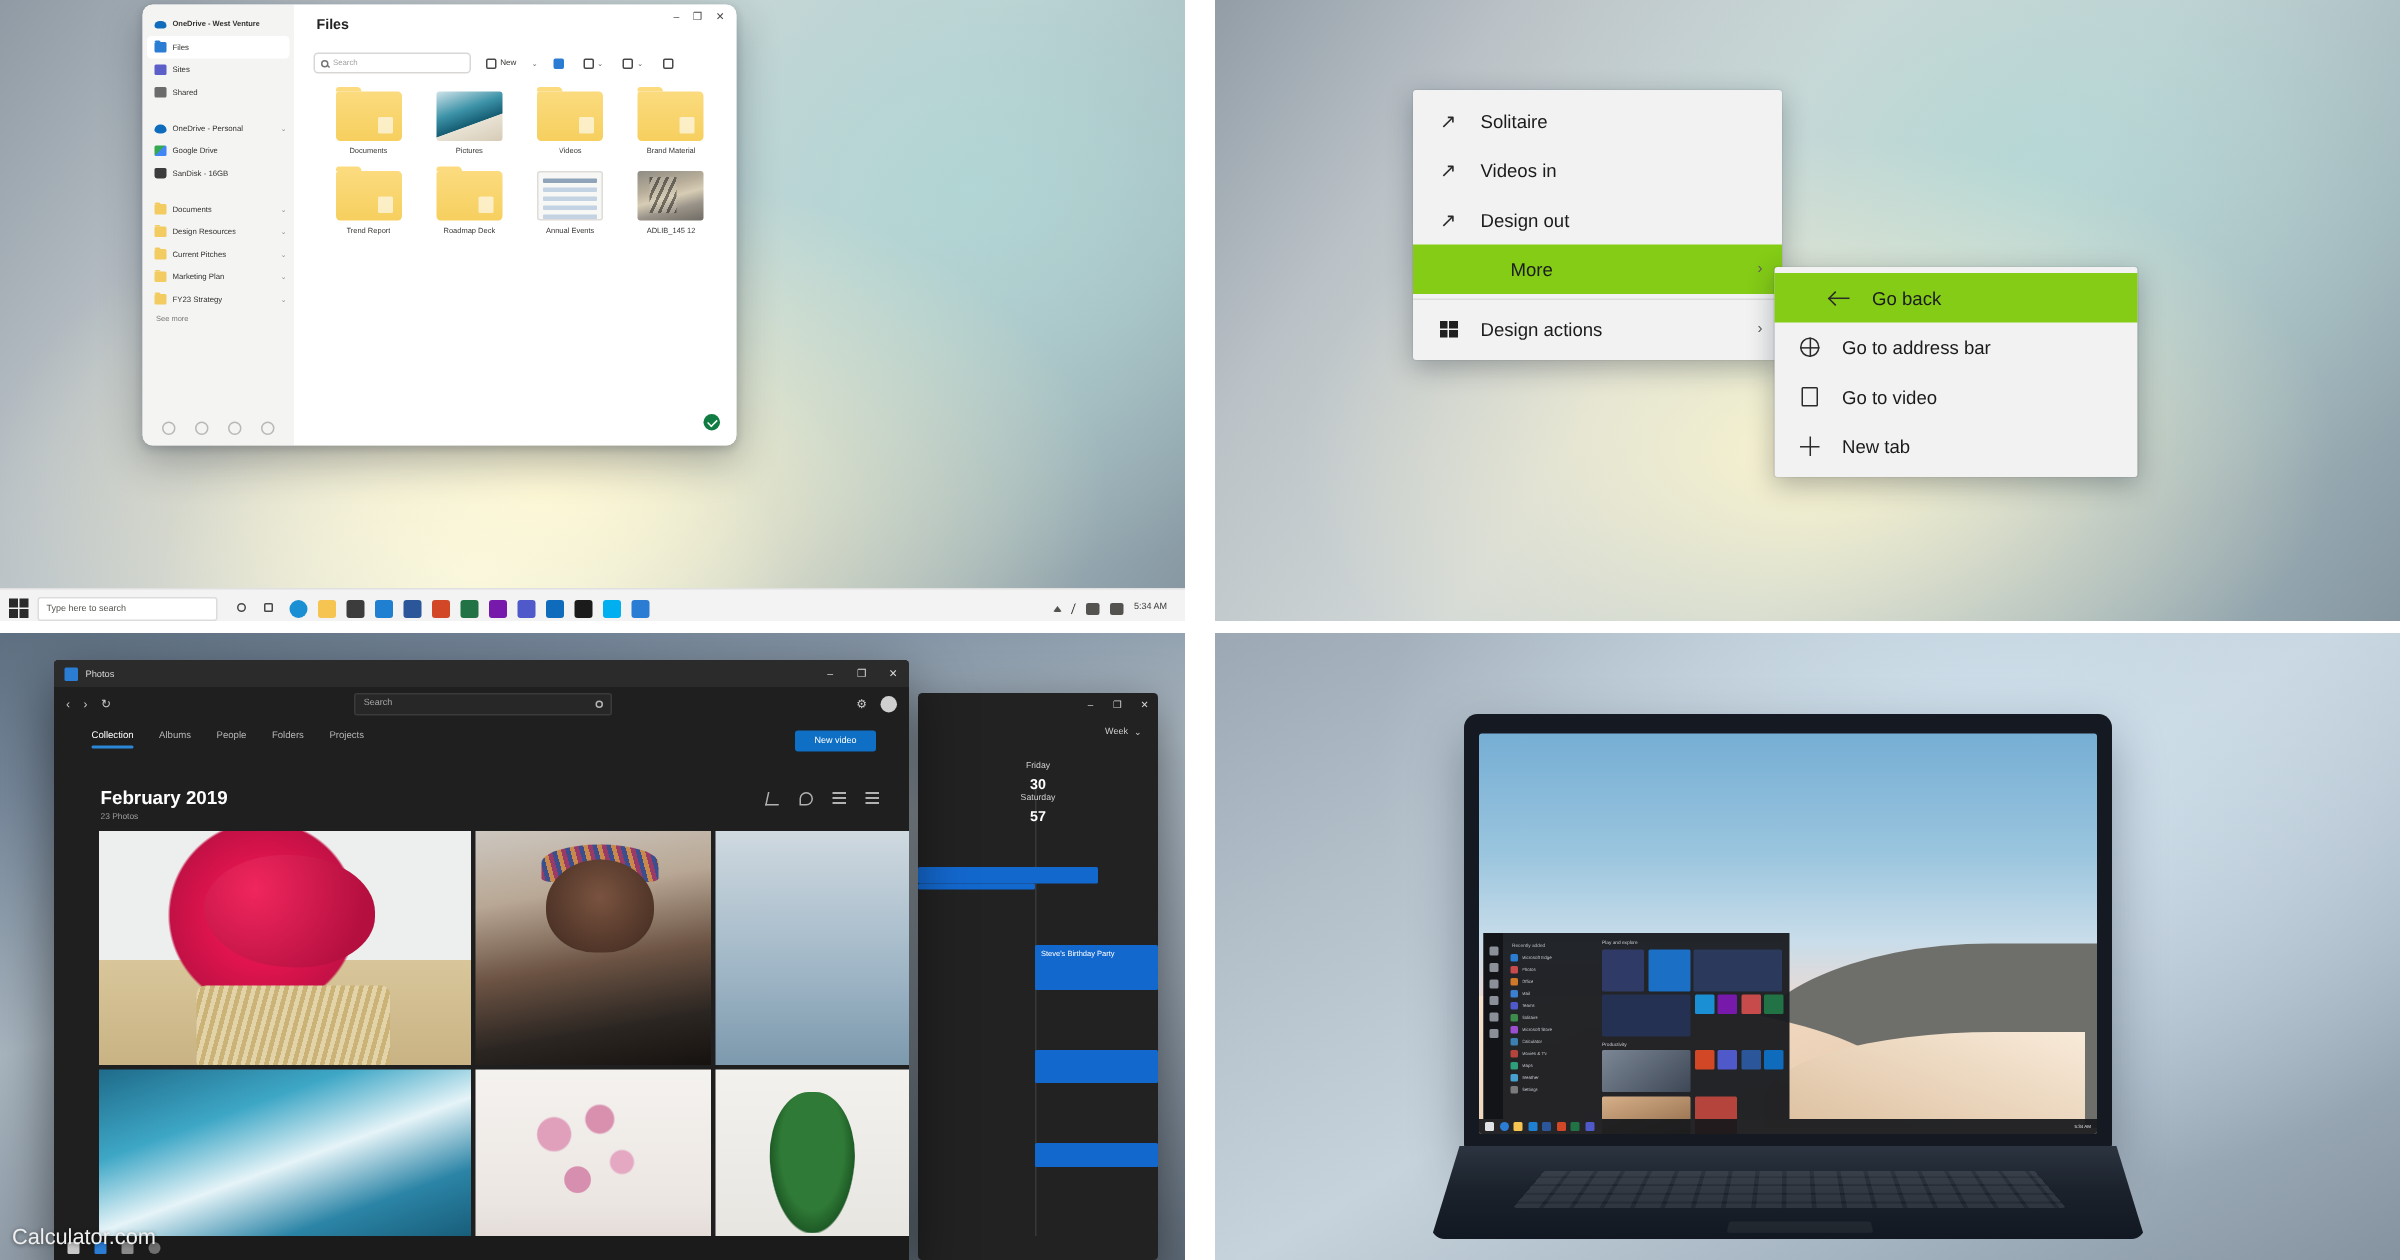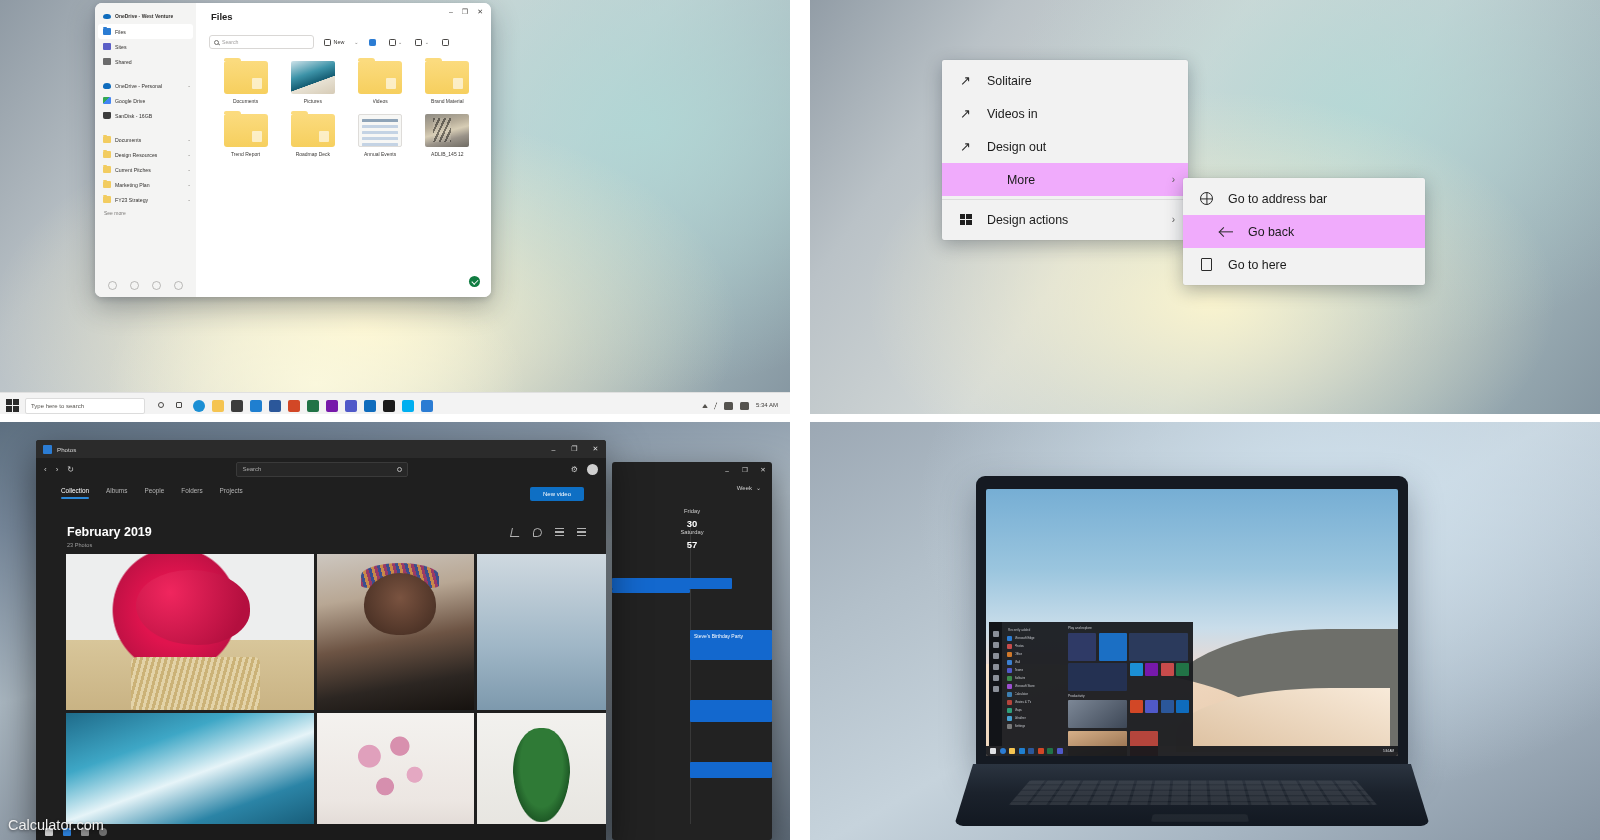--- a/index.html
+++ b/index.html
@@ -223,21 +223,21 @@
     border-radius: 2px;
     padding: 4px 0;
   }
   #ctx-main { left: 152px; top: 60px; width: 246px; }
   #ctx-sub  { left: 393px; top: 178px; width: 242px; }
   .ctx-item {
     height: 33px; display: flex; align-items: center;
     padding: 0 13px 0 16px; gap: 14px;
     font-size: 12.4px; color: #1b1b1b;
   }
-  .ctx-item.hl { background: #f0abfc; padding-left: 36px; }
+  .ctx-item.hl { background: #84cc16; padding-left: 36px; }
   .ctx-ic { width: 15px; flex: 0 0 15px; display: flex; align-items: center; justify-content: center; }
   .ctx-arrow { margin-left: auto; font-size: 10px; color: #5c5c5c; }
   .ctx-sep { height: 1px; background: #dcdcdc; margin: 3px 0; }
   .glyph { font-size: 13px; color: #2b2b2b; line-height: 1; }
   .winlogo {
     width: 12px; height: 11px; display: grid;
     grid-template-columns: 1fr 1fr; grid-template-rows: 1fr 1fr; gap: 1.4px;
   }
   .winlogo i { background: #1f1f1f; }
   .globe {
@@ -742,37 +742,43 @@
               <i></i>
               <i></i>
             </span>
         </span>
         <span>Design actions</span>
         <span class="ctx-arrow">›</span>
       </div>
     </div>
 
     <div class="ctx-menu" id="ctx-sub">
+      <div class="ctx-item hl">
+        <span class="ctx-ic">
+            <span class="arrow-left"></span>
+          </span>
+        <span>Go back</span>
+      </div>
       <div class="ctx-item">
         <span class="ctx-ic">
             <span class="globe"></span>
           </span>
         <span>Go to address bar</span>
       </div>
-      <div class="ctx-item hl">
-        <span class="ctx-ic">
-            <span class="arrow-left"></span>
-          </span>
-        <span>Go back</span>
-      </div>
       <div class="ctx-item">
         <span class="ctx-ic">
             <span class="doc-ic"></span>
           </span>
-        <span>Go to here</span>
+        <span>Go to video</span>
+      </div>
+      <div class="ctx-item">
+        <span class="ctx-ic">
+            <span class="plus-ic"></span>
+          </span>
+        <span>New tab</span>
       </div>
     </div>
   </div>
 
   <div class="quad" id="q3">
 
     <div class="cal-win">
       <div class="cal-tb">
         <span>–</span>
         <span>❐</span>

